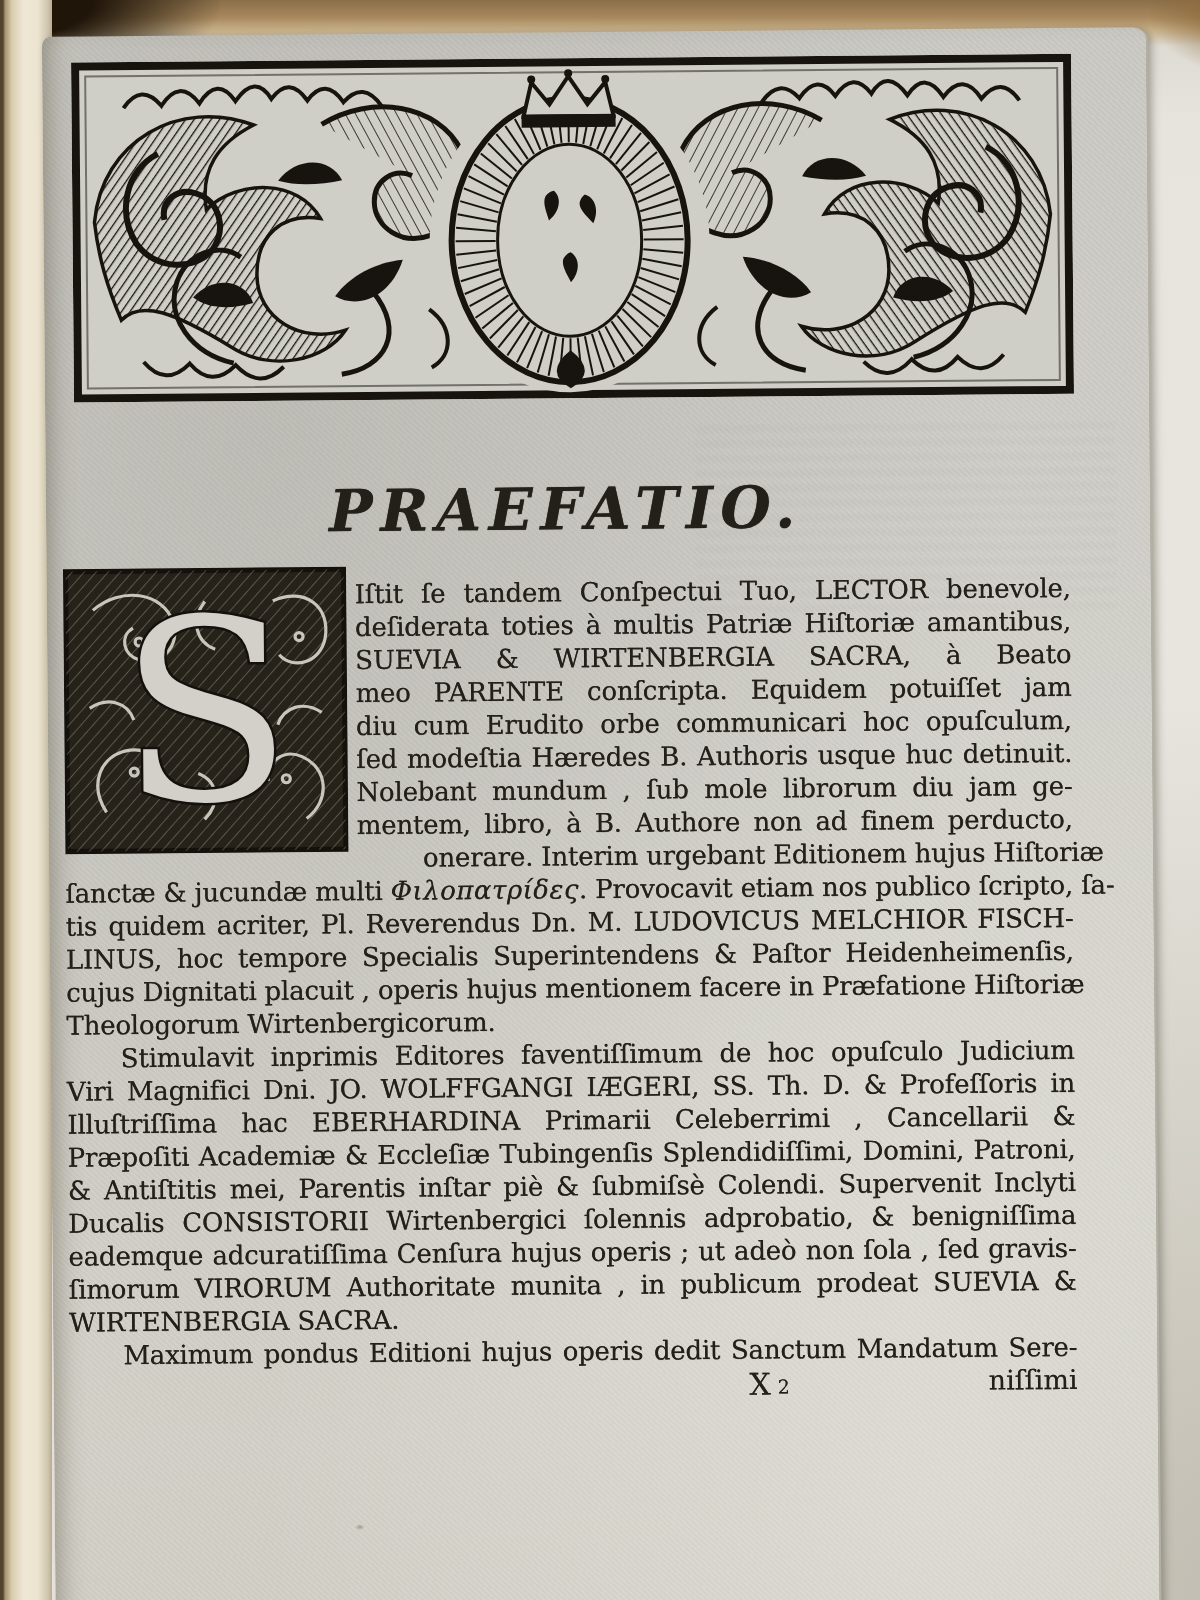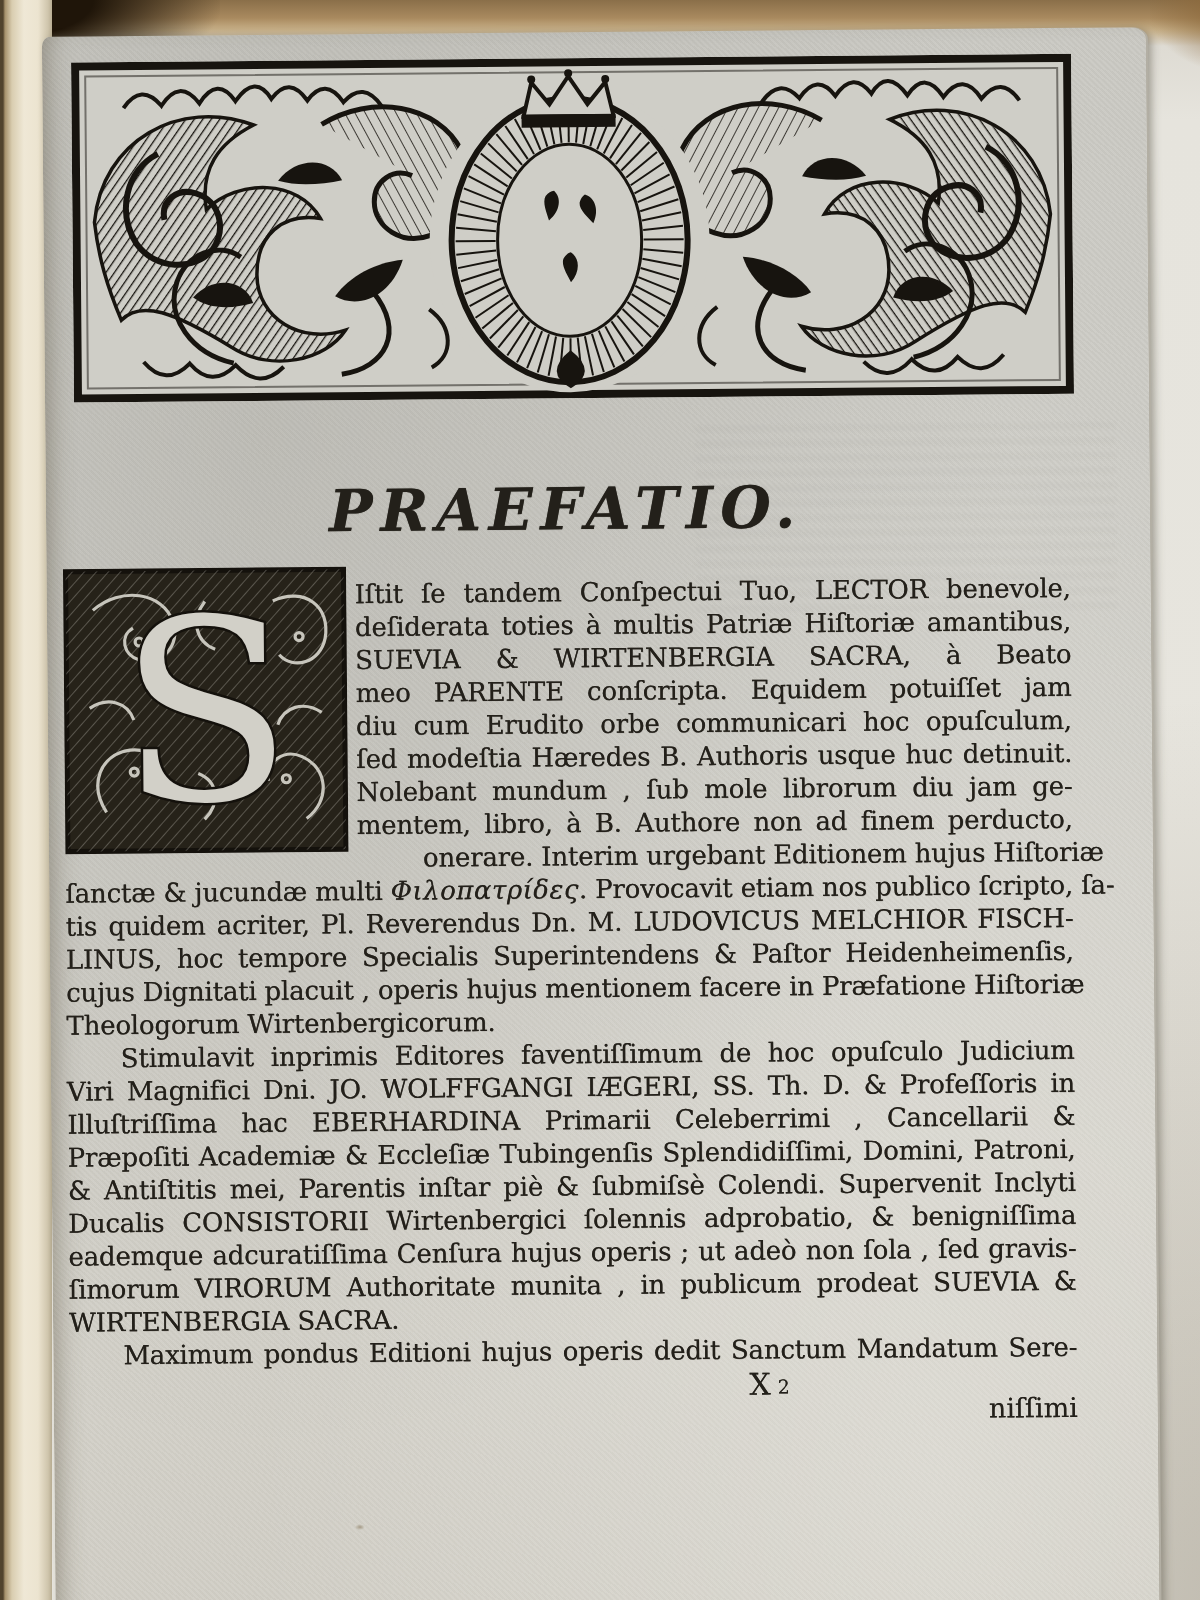--- a/index.html
+++ b/index.html
@@ -59,21 +59,21 @@
   .l-wrap{margin-left:292px;}
   .l-wrap2{margin-left:358px;}
   .l-left{text-align:left;text-align-last:left;}
   .l-indent{text-indent:54px;}
   .greek{font-style:italic;letter-spacing:.5px;}
 
   .footer-row{position:absolute;left:16px;top:1336px;width:1008px;height:36px;color:#23201a;
     text-shadow:0 0 .6px rgba(35,32,26,.7);}
   .sig{position:absolute;left:655px;width:90px;text-align:center;font-size:30px;}
   .sig .num{font-size:19px;vertical-align:1px;margin-left:7px;}
-  .catch{position:absolute;right:0;font-size:27px;margin-top:28px;}
+  .catch{position:absolute;right:0;font-size:27px;}
 </style>
 </head>
 <body>
 
 <div class="photo">
   <div class="corner-tl"></div>
   <div class="corner-tr"></div>
   <div class="gutter"></div>
 
   <div class="page">

